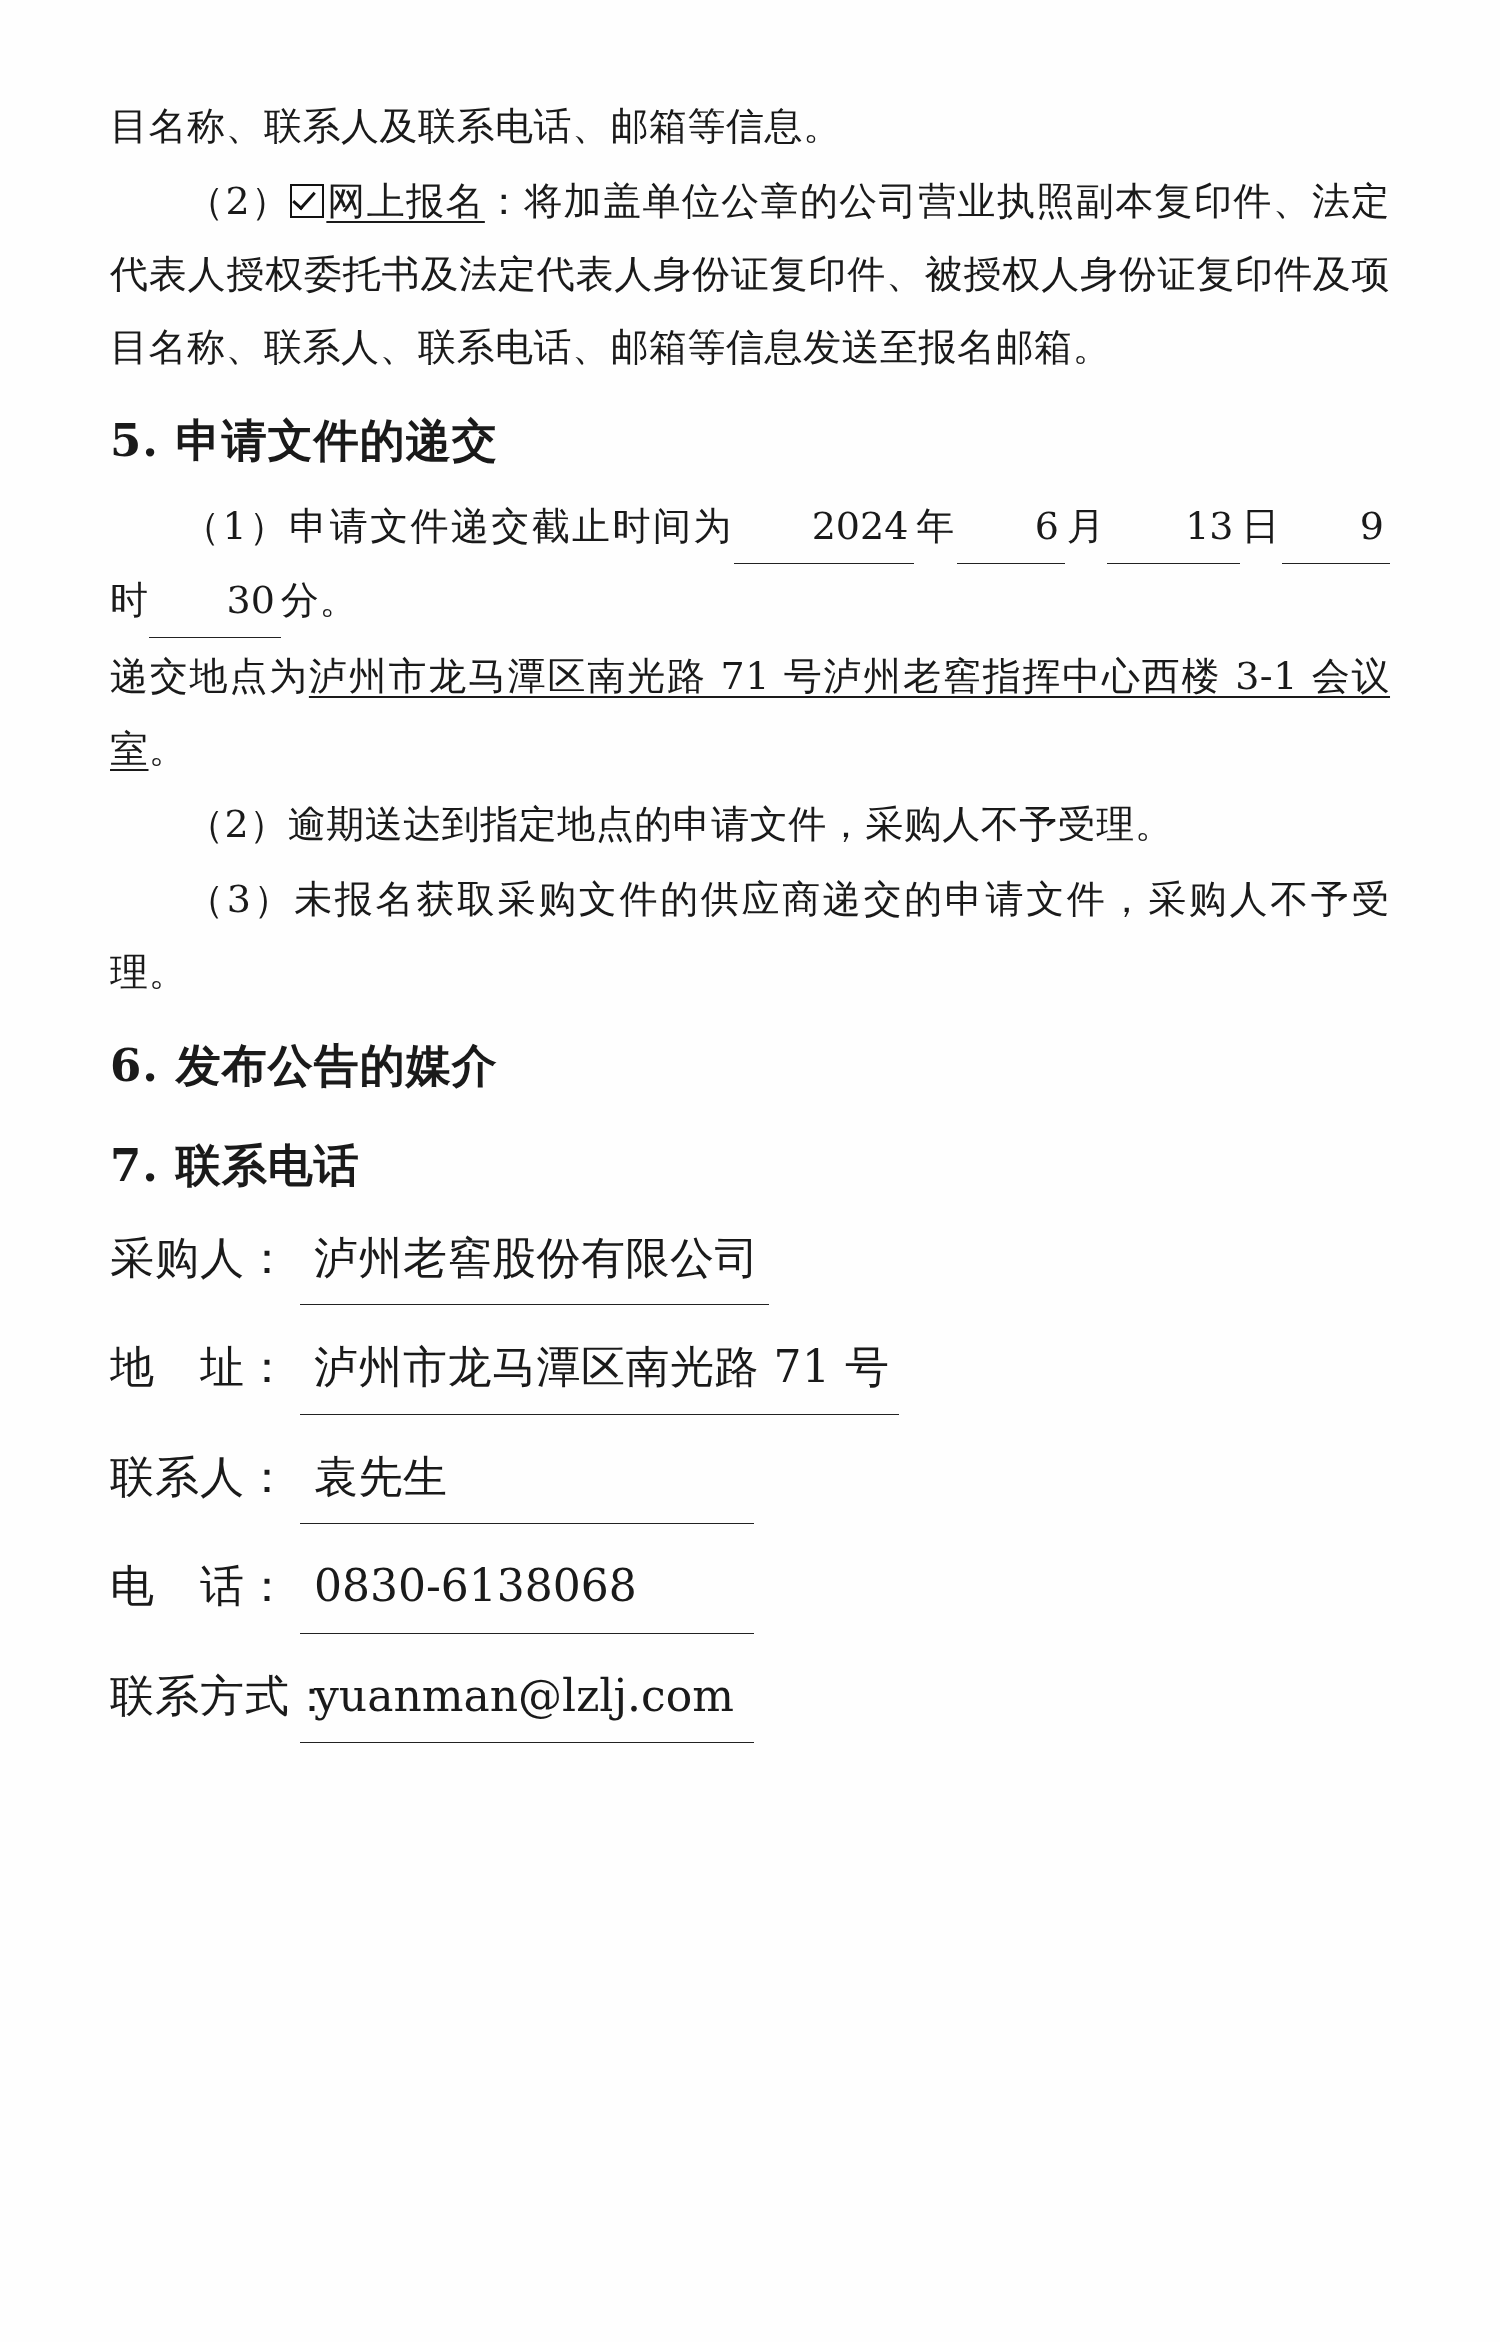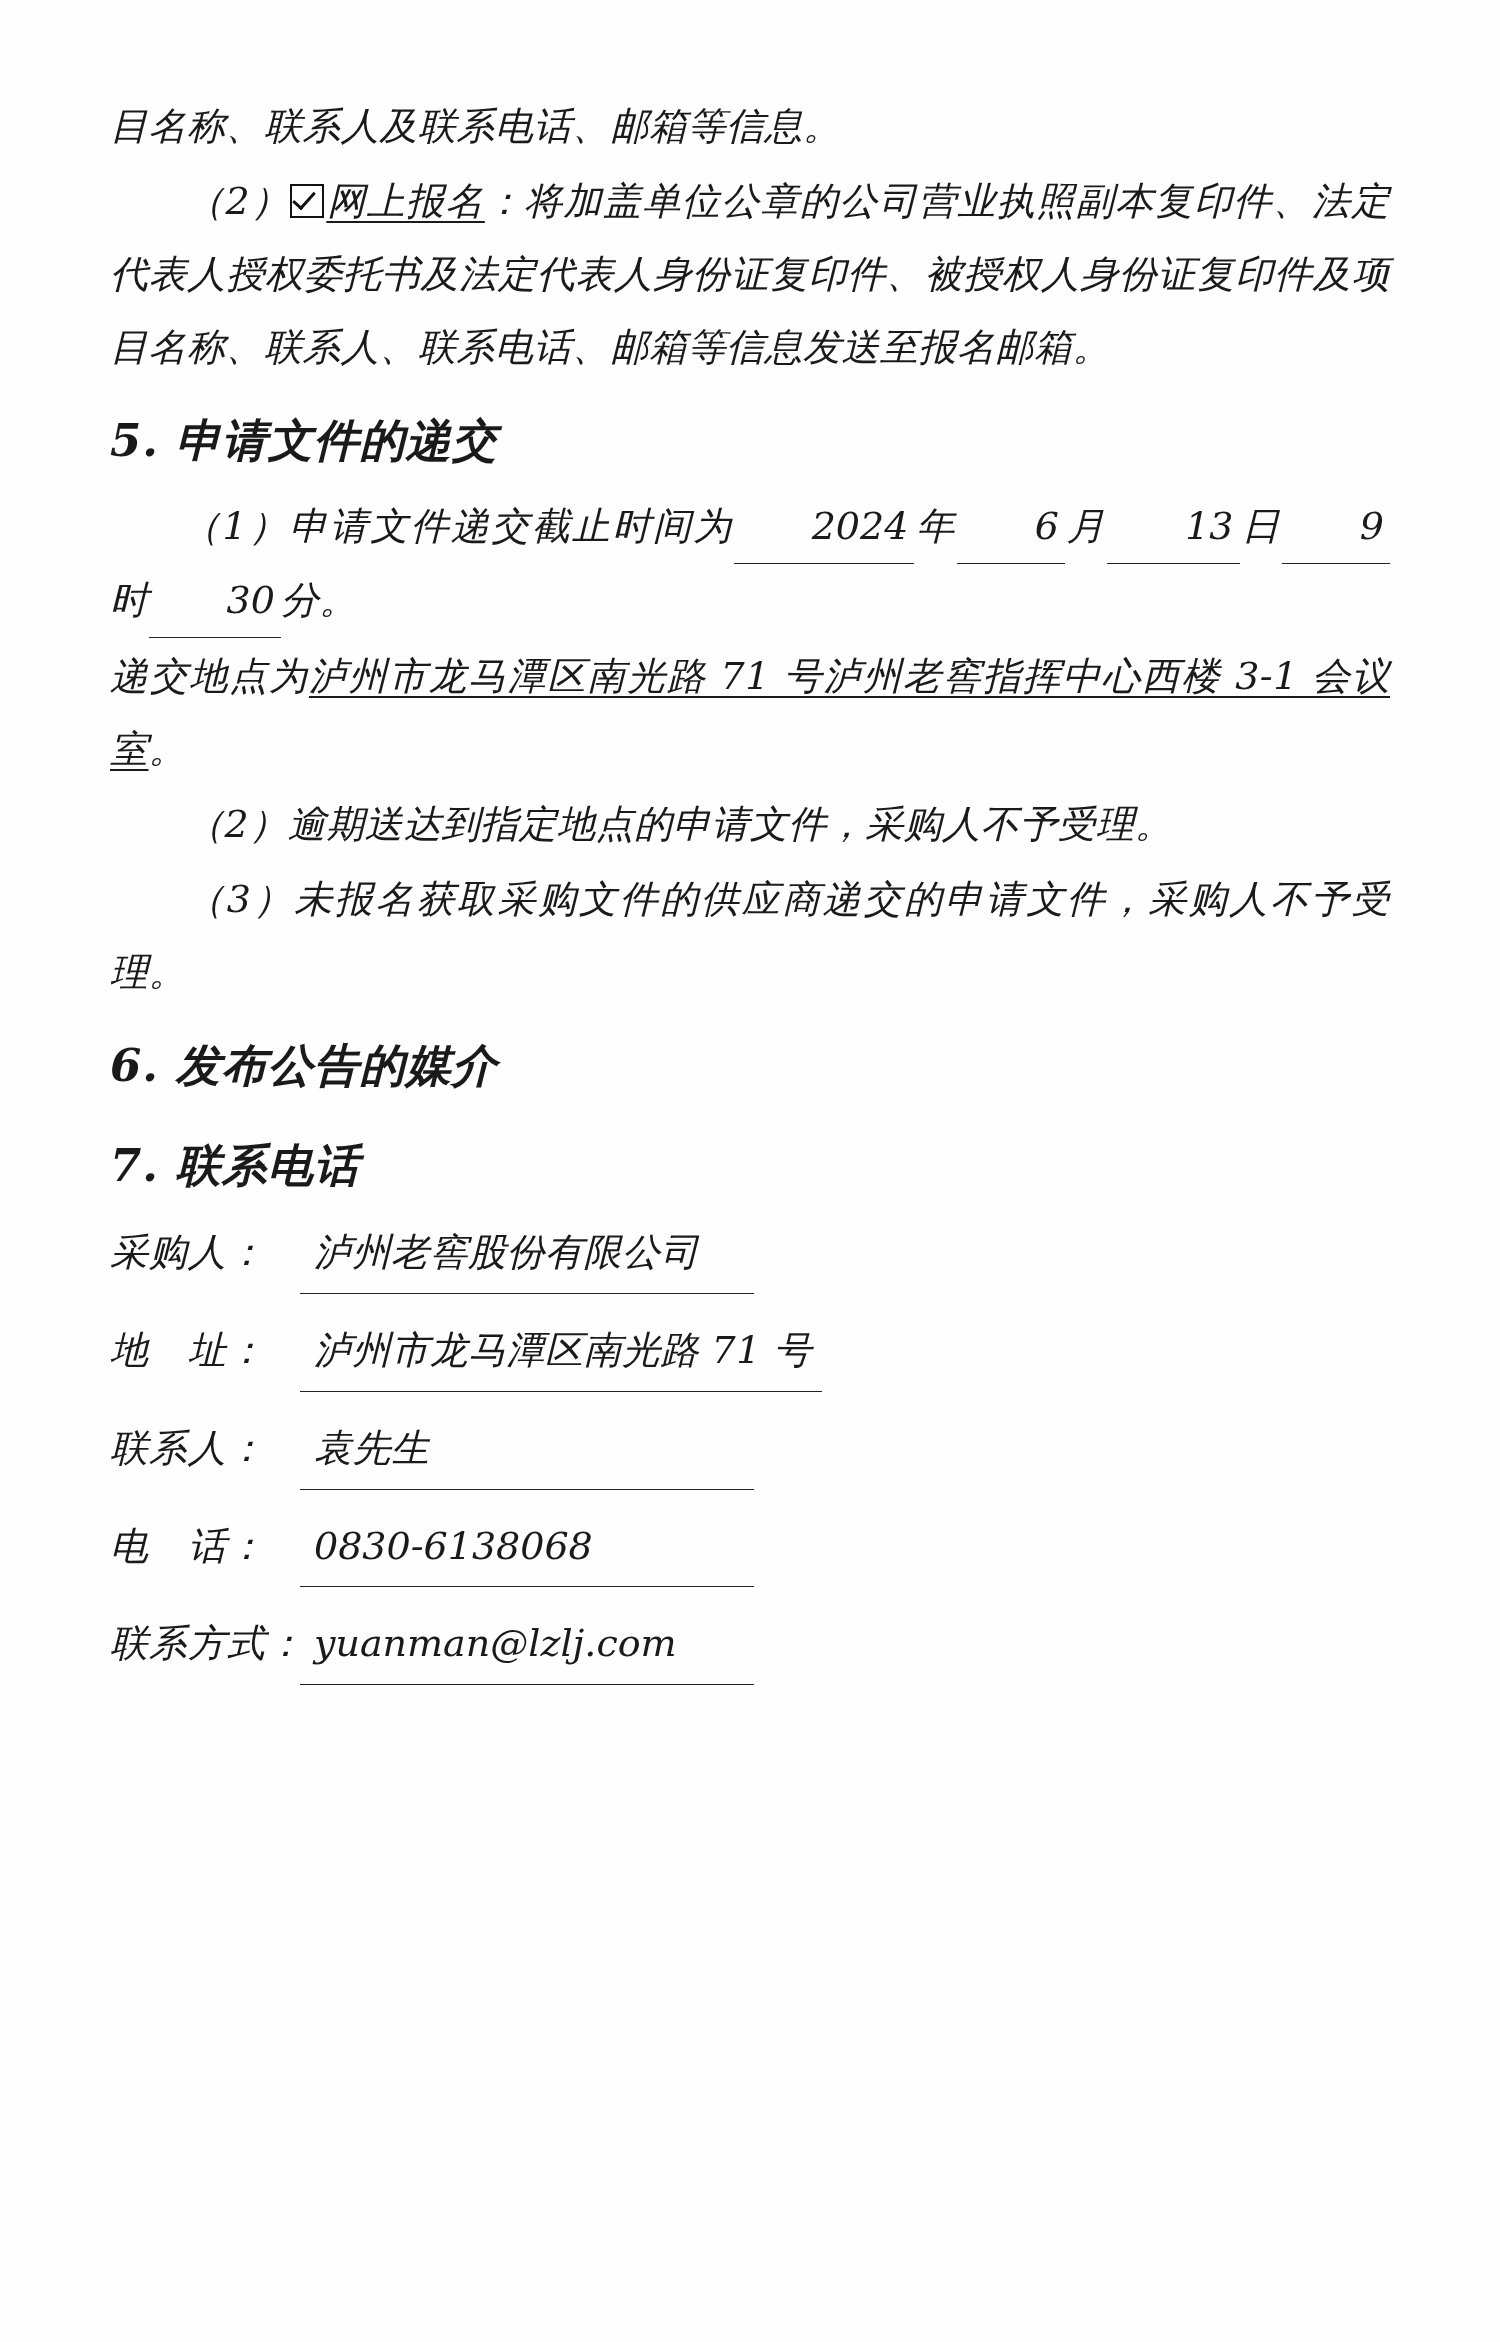--- a/index.html
+++ b/index.html
@@ -16,21 +16,20 @@
     height: 2342px;
     box-sizing: border-box;
     padding: 90px 110px 60px 110px;
     background: #fefefe;
     position: relative;
   }
   .doc-body {
     font-size: 38px;
     line-height: 1.92;
     letter-spacing: 0.5px;
-    font-style: italic;
   }
   .para {
     margin: 0 0 2px 0;
     text-align: justify;
     text-justify: inter-ideograph;
   }
   .indent {
     text-indent: 76px;
   }
   .indent-small {
@@ -76,21 +75,21 @@
     border-width: 0 3px 3px 0;
     transform: rotate(42deg);
   }
   .contact-block {
     margin-top: 6px;
   }
   .contact-row {
     display: flex;
     align-items: baseline;
     margin-bottom: 20px;
-    font-size: 38px;
+    font-size: 44px;
   }
   .contact-label {
     width: 190px;
     flex: 0 0 auto;
     letter-spacing: 1px;
     white-space: pre;
   }
   .contact-value {
     flex: 0 0 auto;
     min-width: 430px;

